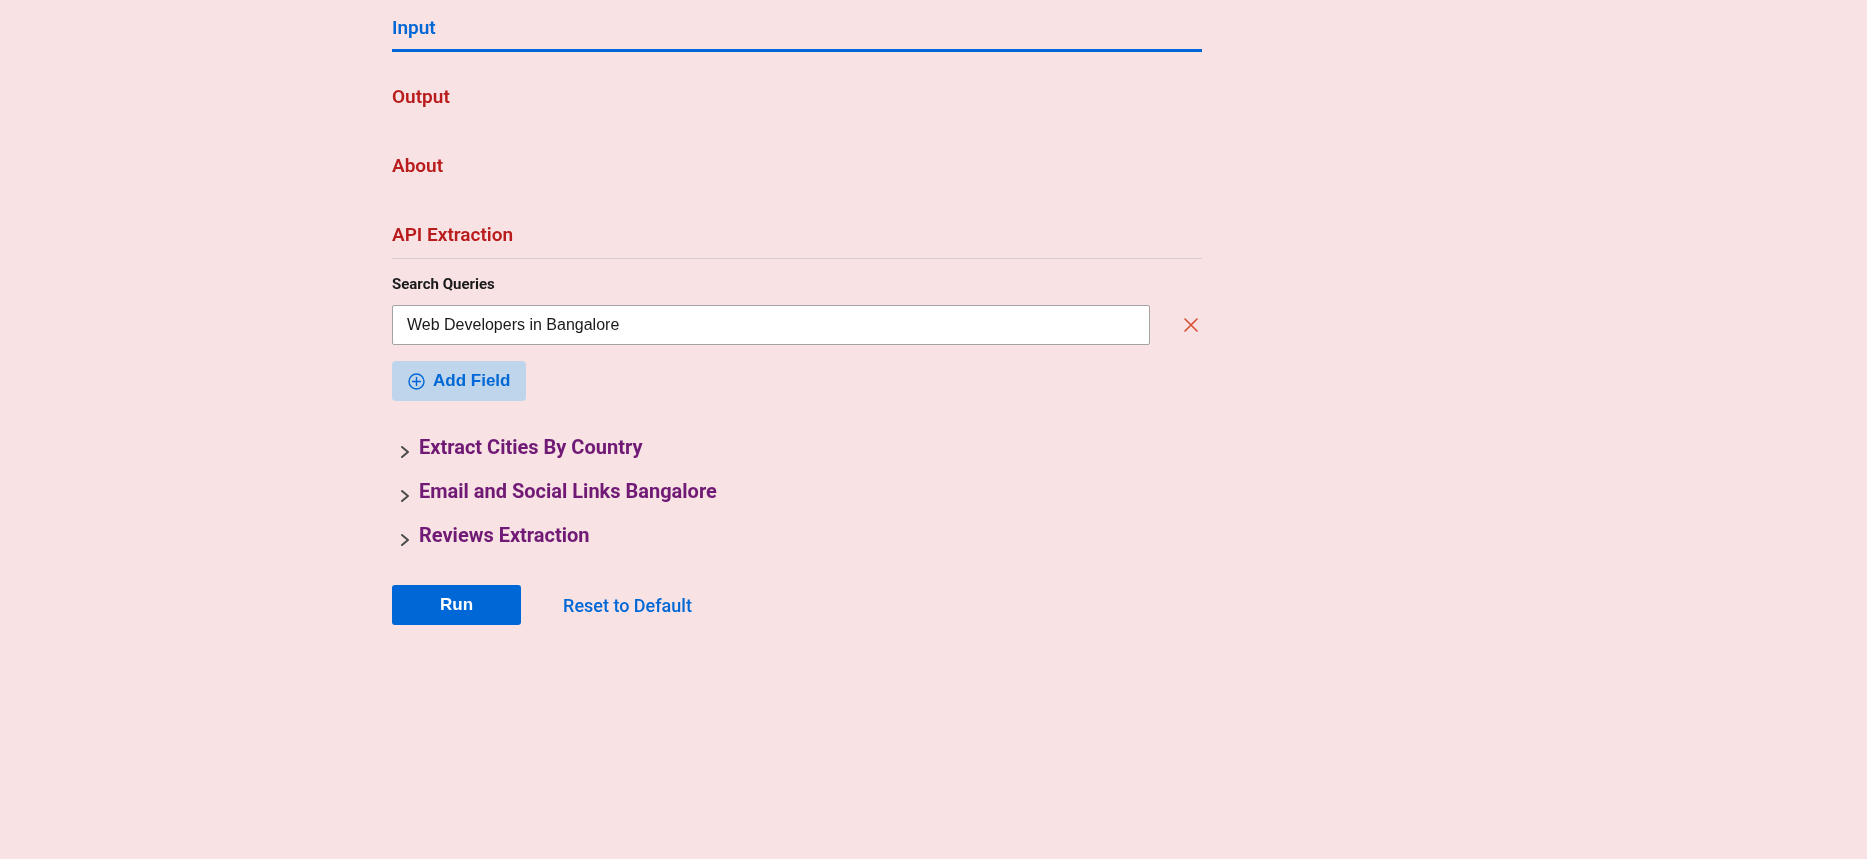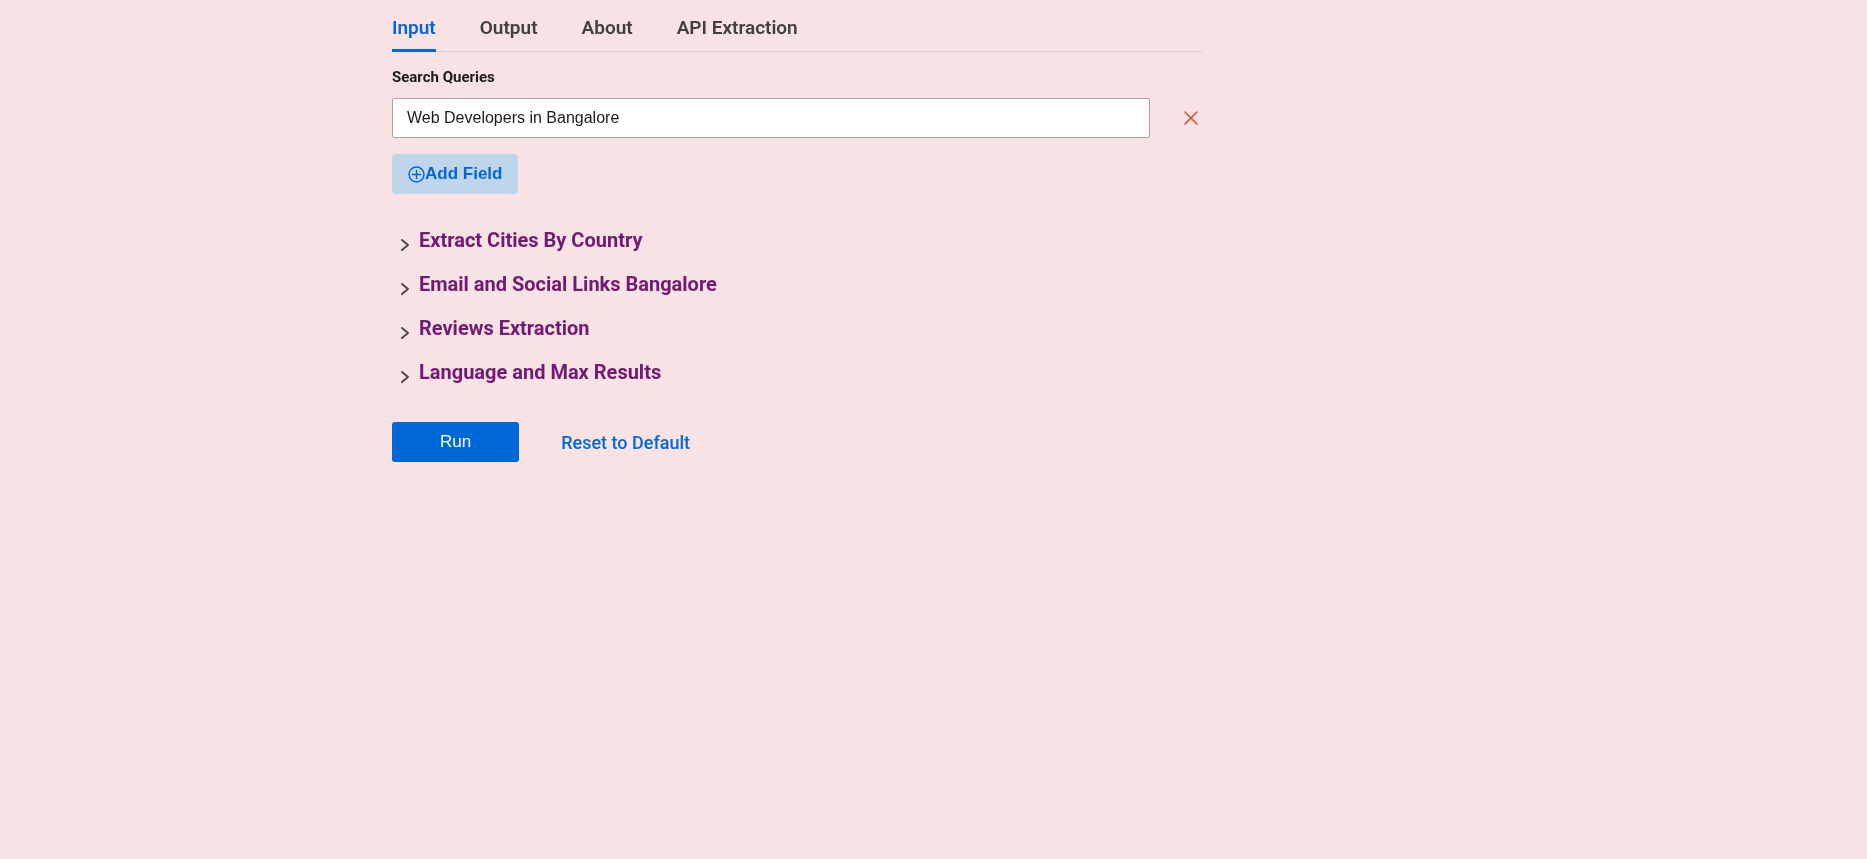--- a/index.html
+++ b/index.html
@@ -19,30 +19,31 @@
       padding-top: 8px;
     }
     .description {
       font-size: 19px;
       color: #1a1a1a;
       margin-bottom: 28px;
       line-height: 1.5;
     }
     .tabs {
       display: flex;
-      gap: 44px;
+      gap: 26px;
       border-bottom: 1px solid #d8d0d0;
       margin-bottom: 16px;
+      flex-direction: column;
     }
     .tab {
       padding: 8px 0 10px 0;
       font-size: 19px;
       font-weight: 600;
       cursor: pointer;
-      color: #404040;
+      color: #b91c1c;
       border-bottom: 3px solid transparent;
       margin-bottom: -1px;
     }
     .tab.active {
       color: #0068d6;
       border-bottom-color: #0068d6;
     }
     .field-label {
       font-size: 15px;
       font-weight: 700;
@@ -72,20 +73,21 @@
       cursor: pointer;
       display: flex;
       align-items: center;
       justify-content: center;
       padding: 4px;
       margin-left: 10px;
     }
     .add-field-btn {
       display: inline-flex;
       align-items: center;
+      gap: 8px;
       background-color: #bfd5ec;
       color: #0068d6;
       font-weight: 600;
       font-size: 17px;
       padding: 10px 16px;
       border: none;
       border-radius: 4px;
       cursor: pointer;
       margin-bottom: 24px;
     }
@@ -111,21 +113,21 @@
     .action-row {
       display: flex;
       align-items: center;
       gap: 42px;
       margin-top: 28px;
     }
     .run-btn {
       background-color: #0068d6;
       color: #fff;
       font-size: 17px;
-      font-weight: 400;
+      font-weight: 700;
       padding: 10px 48px;
       border: none;
       border-radius: 3px;
       cursor: pointer;
       min-width: 118px;
     }
     .reset-link {
       color: #0068d6;
       font-size: 18px;
       font-weight: 500;
@@ -186,27 +188,19 @@
 
   <div class="accordion-section">
     <span class="chevron-icon">
       <svg width="10" height="14" viewBox="0 0 10 14" fill="none">
         <path d="M2 2 L8 7 L2 12" stroke="currentColor" stroke-width="2" stroke-linecap="round" stroke-linejoin="round"></path>
       </svg>
     </span>
     <span>Reviews Extraction</span>
   </div>
 
-  <div class="accordion-section">
-    <span class="chevron-icon">
-      <svg width="10" height="14" viewBox="0 0 10 14" fill="none">
-        <path d="M2 2 L8 7 L2 12" stroke="currentColor" stroke-width="2" stroke-linecap="round" stroke-linejoin="round"></path>
-      </svg>
-    </span>
-    <span>Language and Max Results</span>
-  </div>
 
 
   <div class="action-row">
     <button class="run-btn">Run</button>
     <span class="reset-link">Reset to Default</span>
   </div>
 </div>
 
 </body></html>

